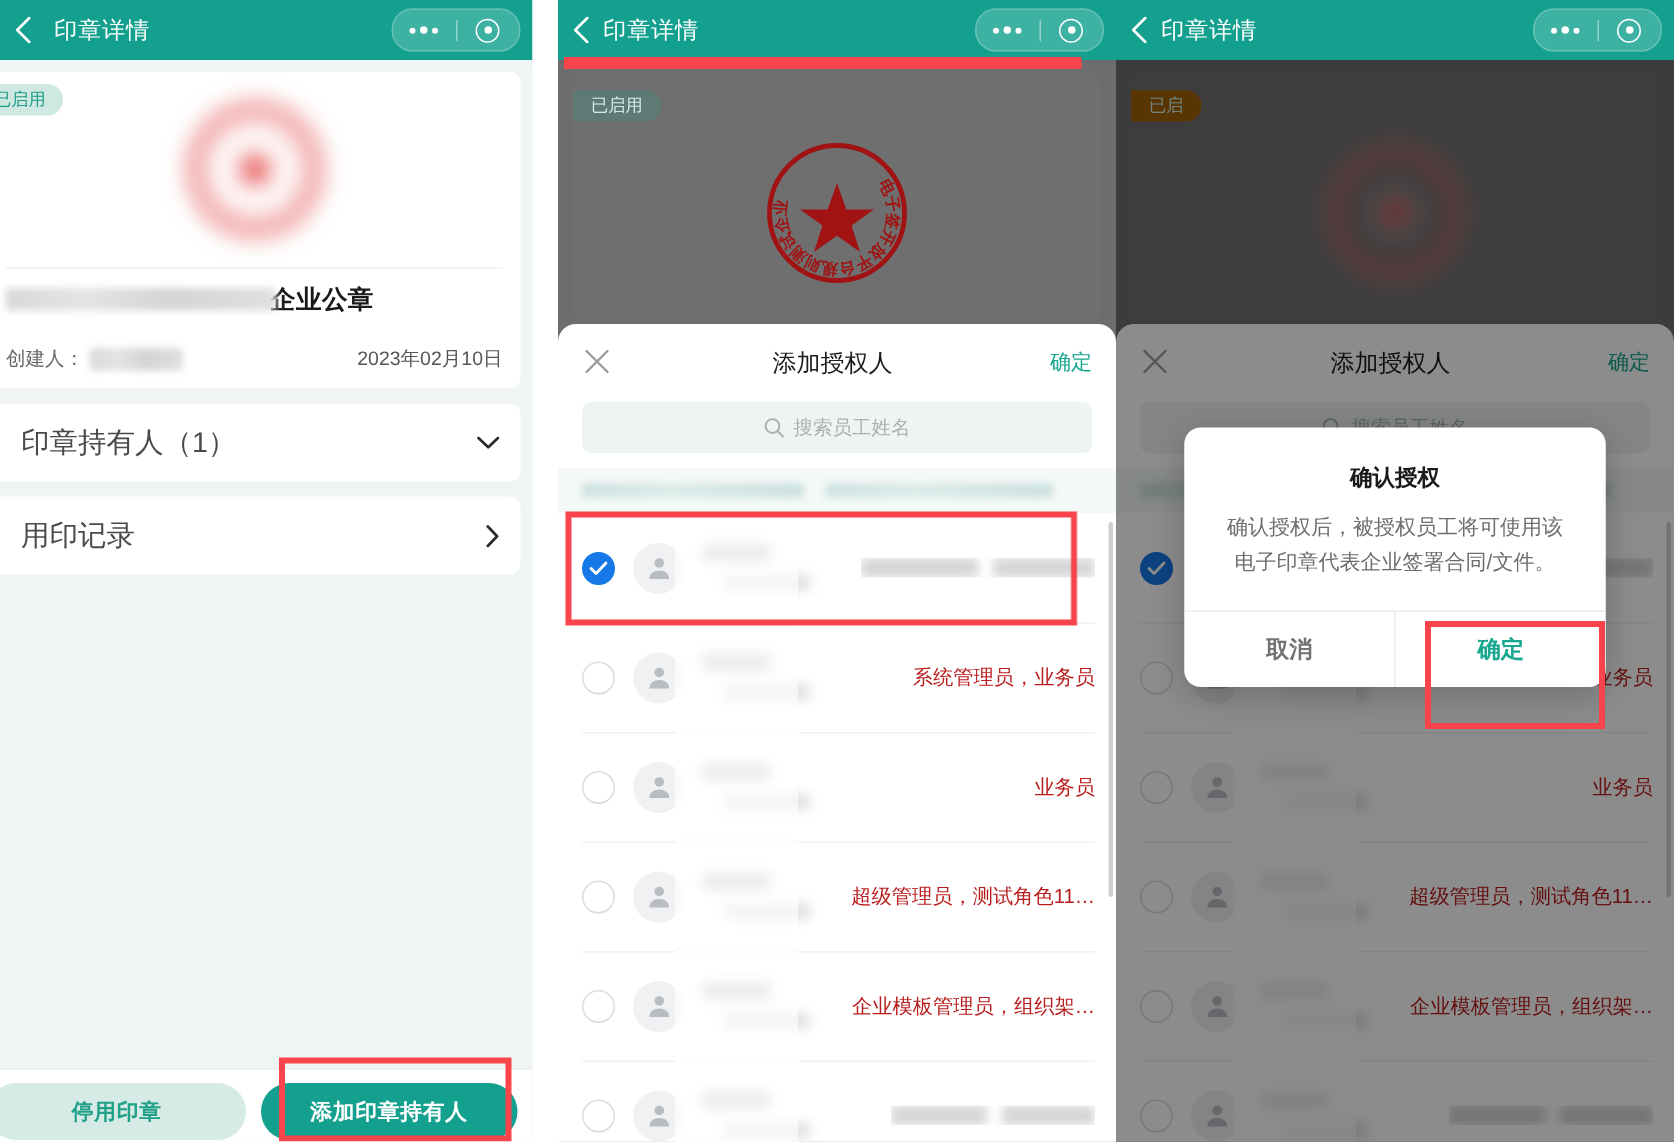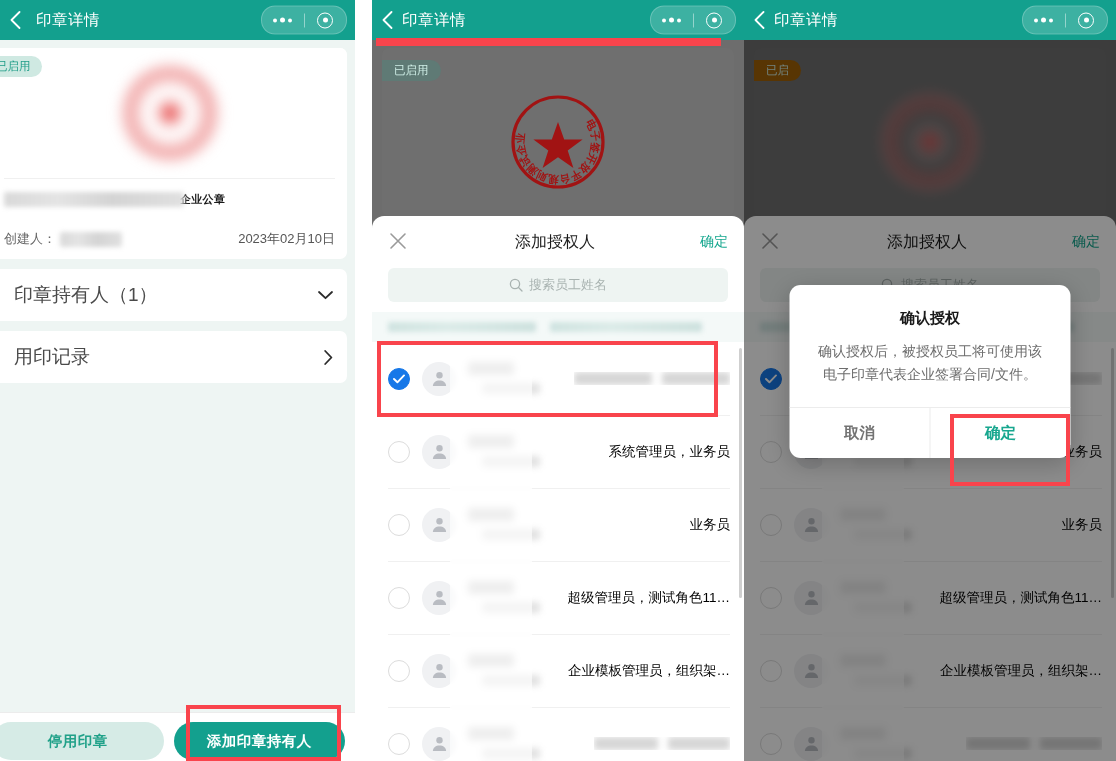--- a/index.html
+++ b/index.html
@@ -62,21 +62,21 @@
     filter:blur(6px);
   }
   .info-rows{padding:0 12px;}
   .info-line1{display:flex;align-items:center;height:40px;border-top:1px solid #f0f0f0;}
   .blur-chip{
     height:15px;border-radius:2px;
     background:linear-gradient(90deg,#d9d9d9,#e4e4e4 30%,#d4d4d4 60%,#e0e0e0);
     filter:blur(2.6px);
   }
   .info-line1 .blur-chip{width:180px;}
-  .seal-name{font-size:11px;font-weight:700;color:#1a1a1a;margin-left:-4px;letter-spacing:.3px;}
+  .seal-name{font-size:17px;font-weight:700;color:#1a1a1a;margin-left:-4px;letter-spacing:.3px;}
   .info-line2{display:flex;align-items:center;height:40px;}
   .creator-label{font-size:13px;color:#666;}
   .info-line2 .blur-chip{width:62px;margin-left:4px;}
   .date{margin-left:auto;font-size:13px;color:#555;}
 
   .row-card{
     margin:10px 8px 0 -8px;background:#fff;border-radius:7px;height:52px;
     display:flex;align-items:center;padding:0 14px 0 22px;
   }
   .row-card .label{font-size:19px;color:#4a4a4a;}
@@ -135,21 +135,21 @@
   .cbox.checked svg{display:block;}
   .avatar{
     width:34px;height:34px;border-radius:50%;background:#f0f1f3;margin-left:12px;flex:none;
     display:flex;align-items:center;justify-content:center;color:#b9bcc2;
   }
   .pname{margin-left:12px;position:relative;width:82px;height:46px;flex:none;}
   .pname .l1{position:absolute;left:0;top:6px;height:13px;width:46px;border-radius:2px;
     background:#d2d2d2;filter:blur(3px);}
   .pname .l2{position:absolute;left:14px;top:27px;height:11px;width:58px;border-radius:2px;
     background:#e2e2e2;filter:blur(3.4px);}
-  .prole{margin-left:auto;font-size:13.5px;color:#000000;white-space:nowrap;
+  .prole{margin-left:auto;font-size:13.5px;color:#b91c1c;white-space:nowrap;
     overflow:hidden;text-overflow:ellipsis;max-width:180px;text-align:right;}
   .prole.blurred{
     color:transparent;display:flex;gap:10px;justify-content:flex-end;align-items:center;
   }
   .prole.blurred i{display:block;height:13px;border-radius:2px;background:#d6d6d6;filter:blur(3.2px);}
   .scrollbar{position:absolute;right:2px;top:6px;width:3px;height:250px;border-radius:2px;background:#cfcfcf;}
   .name-veil{position:absolute;left:78px;top:0;width:82px;bottom:0;background:rgba(255,255,255,.62);
     backdrop-filter:blur(2px);pointer-events:none;}
 
   

